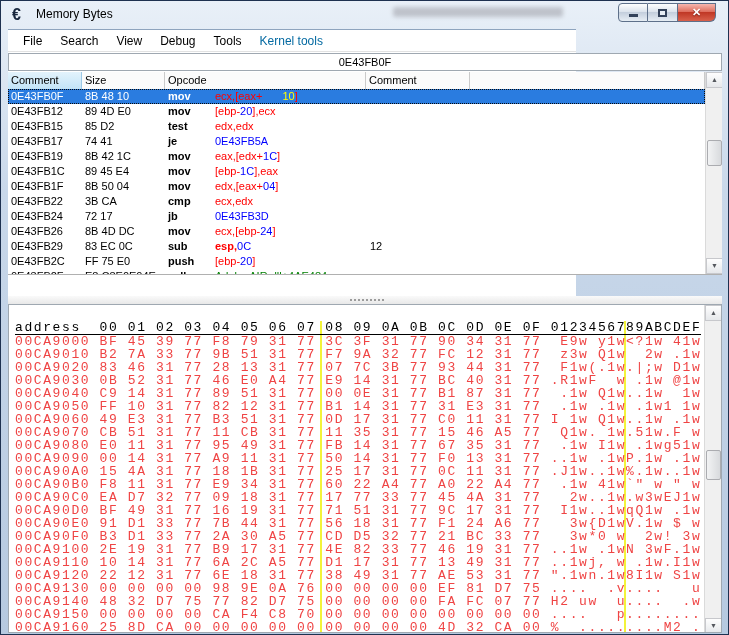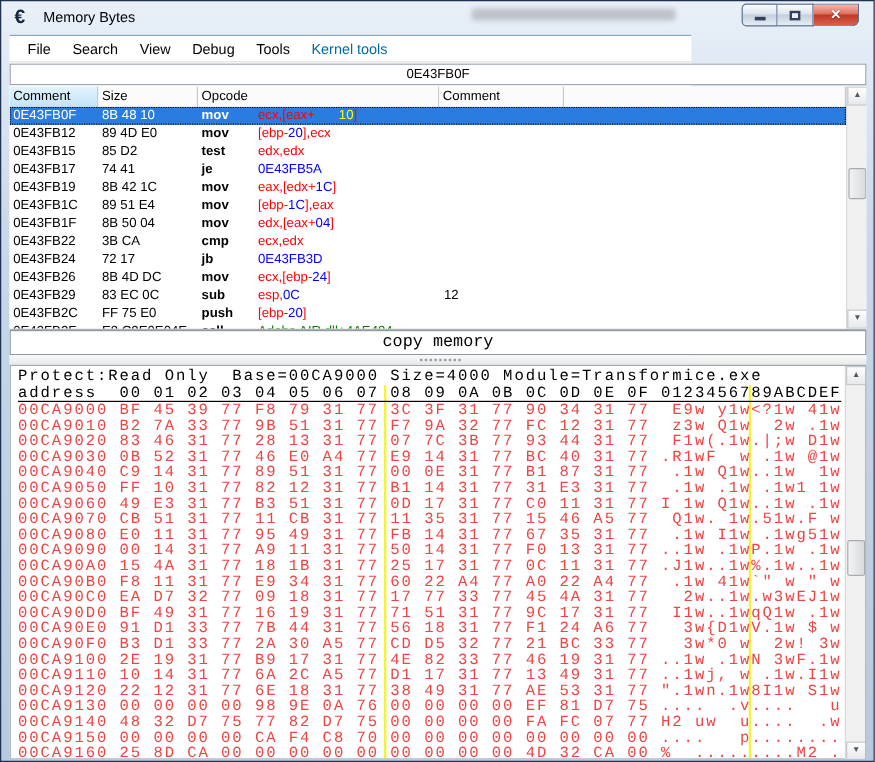--- a/index.html
+++ b/index.html
@@ -104,45 +104,43 @@
           <div class="hcell" style="width: 201px;">Opcode</div>
           <div class="hcell" style="width: 104px;">Comment</div>
           <div class="hcell" style="width: 235px;"></div>
         </div>
       <div id="disasm-rows">
           <div class="drow sel"><span class="c-addr">0E43FB0F</span><span class="c-bytes">8B 48 10</span><span class="c-mn">mov</span><span class="c-op"><span style="position: static; color: rgb(255, 0, 0);">ecx,[eax+</span><span style="position: static; color: rgb(255, 255, 0); margin-left: 20px;">10</span><span style="position: static; color: rgb(255, 0, 0);">]</span></span></div>
           <div class="drow"><span class="c-addr">0E43FB12</span><span class="c-bytes">89 4D E0</span><span class="c-mn">mov</span><span class="c-op"><span style="position: static; color: rgb(255, 0, 0);">[ebp-</span><span style="position: static; color: rgb(0, 0, 255);">20</span><span style="position: static; color: rgb(255, 0, 0);">],ecx</span></span></div>
           <div class="drow"><span class="c-addr">0E43FB15</span><span class="c-bytes">85 D2</span><span class="c-mn">test</span><span class="c-op"><span style="position: static; color: rgb(255, 0, 0);">edx,edx</span></span></div>
           <div class="drow"><span class="c-addr">0E43FB17</span><span class="c-bytes">74 41</span><span class="c-mn">je</span><span class="c-op"><span style="position: static; color: rgb(0, 0, 255);">0E43FB5A</span></span></div>
           <div class="drow"><span class="c-addr">0E43FB19</span><span class="c-bytes">8B 42 1C</span><span class="c-mn">mov</span><span class="c-op"><span style="position: static; color: rgb(255, 0, 0);">eax,[edx+</span><span style="position: static; color: rgb(0, 0, 255);">1C</span><span style="position: static; color: rgb(255, 0, 0);">]</span></span></div>
-          <div class="drow"><span class="c-addr">0E43FB1C</span><span class="c-bytes">89 51 E4</span><span class="c-mn">mov</span><span class="c-op"><span style="position: static; color: rgb(255, 0, 0);">[ebp-</span><span style="position: static; color: rgb(0, 0, 255);">1C</span><span style="position: static; color: rgb(255, 0, 0);">],eax</span></span></div>
+          <div class="drow"><span class="c-addr">0E43FB1C</span><span class="c-bytes">89 45 E4</span><span class="c-mn">mov</span><span class="c-op"><span style="position: static; color: rgb(255, 0, 0);">[ebp-</span><span style="position: static; color: rgb(0, 0, 255);">1C</span><span style="position: static; color: rgb(255, 0, 0);">],eax</span></span></div>
           <div class="drow"><span class="c-addr">0E43FB1F</span><span class="c-bytes">8B 50 04</span><span class="c-mn">mov</span><span class="c-op"><span style="position: static; color: rgb(255, 0, 0);">edx,[eax+</span><span style="position: static; color: rgb(0, 0, 255);">04</span><span style="position: static; color: rgb(255, 0, 0);">]</span></span></div>
           <div class="drow"><span class="c-addr">0E43FB22</span><span class="c-bytes">3B CA</span><span class="c-mn">cmp</span><span class="c-op"><span style="position: static; color: rgb(255, 0, 0);">ecx,edx</span></span></div>
           <div class="drow"><span class="c-addr">0E43FB24</span><span class="c-bytes">72 17</span><span class="c-mn">jb</span><span class="c-op"><span style="position: static; color: rgb(0, 0, 255);">0E43FB3D</span></span></div>
           <div class="drow"><span class="c-addr">0E43FB26</span><span class="c-bytes">8B 4D DC</span><span class="c-mn">mov</span><span class="c-op"><span style="position: static; color: rgb(255, 0, 0);">ecx,[ebp-</span><span style="position: static; color: rgb(0, 0, 255); text-align: center;">24</span><span style="position: static; color: rgb(255, 0, 0);">]</span></span></div>
-          <div class="drow"><span class="c-addr">0E43FB29</span><span class="c-bytes">83 EC 0C</span><span class="c-mn">sub</span><span class="c-op"><span style="position: static; color: rgb(255, 0, 0);">esp,</span><span style="position: static; color: rgb(0, 0, 255);">0C</span></span><span class="c-cm">12</span></div>
+          <div class="drow"><span class="c-addr">0E43FB29</span><span class="c-bytes">83 EC 0C</span><span class="c-mn">sub</span><span class="c-op"><span style="position: static; color: rgb(255, 0, 0); font-weight: bold;">esp,</span><span style="position: static; color: rgb(0, 0, 255);">0C</span></span><span class="c-cm">12</span></div>
           <div class="drow"><span class="c-addr">0E43FB2C</span><span class="c-bytes">FF 75 E0</span><span class="c-mn">push</span><span class="c-op"><span style="position: static; color: rgb(255, 0, 0);">[ebp-</span><span style="position: static; color: rgb(0, 0, 255);">20</span><span style="position: static; color: rgb(255, 0, 0);">]</span></span></div>
           <div class="drow"><span class="c-addr">0E43FB2F</span><span class="c-bytes">E8 C8E0E04E</span><span class="c-mn">call</span><span class="c-op"><span style="position: static; color: rgb(0, 128, 0);">Adobe AIR.dll+4AE484</span></span></div>
         </div>
       <div class="vscroll" id="disasm-scroll">
         <div class="sarrow" style="top:0;">▲</div>
         <div class="sthumb" style="top:68px;height:26px;"></div>
         <div class="sarrow" style="bottom:0;">▼</div>
       </div>
     </div>
 
-    <div id="copy-btn">copy memory</div>
     <div id="splitter">
         <div class="grip"></div>
       </div>
 
     <div id="dump">
       <div class="ysep" id="ysep1"></div>
       <div class="ysep" id="ysep2"></div>
-      <div id="dump-info" class="mono">Protect:Read Only  Base=00CA9000 Size=4000 Module=Transformice.exe</div>
       <div id="dump-colhead" class="mono">address  00 01 02 03 04 05 06 07 08 09 0A 0B 0C 0D 0E 0F 0123456789ABCDEF</div>
       <div id="dump-rows" class="mono"><div class="mrow">00CA9000 BF 45 39 77 F8 79 31 77 3C 3F 31 77 90 34 31 77  E9w y1w&lt;?1w 41w</div><div class="mrow">00CA9010 B2 7A 33 77 9B 51 31 77 F7 9A 32 77 FC 12 31 77  z3w Q1w  2w .1w</div><div class="mrow">00CA9020 83 46 31 77 28 13 31 77 07 7C 3B 77 93 44 31 77  F1w(.1w.|;w D1w</div><div class="mrow">00CA9030 0B 52 31 77 46 E0 A4 77 E9 14 31 77 BC 40 31 77 .R1wF  w .1w @1w</div><div class="mrow">00CA9040 C9 14 31 77 89 51 31 77 00 0E 31 77 B1 87 31 77  .1w Q1w..1w  1w</div><div class="mrow">00CA9050 FF 10 31 77 82 12 31 77 B1 14 31 77 31 E3 31 77  .1w .1w .1w1 1w</div><div class="mrow">00CA9060 49 E3 31 77 B3 51 31 77 0D 17 31 77 C0 11 31 77 I 1w Q1w..1w .1w</div><div class="mrow">00CA9070 CB 51 31 77 11 CB 31 77 11 35 31 77 15 46 A5 77  Q1w. 1w.51w.F w</div><div class="mrow">00CA9080 E0 11 31 77 95 49 31 77 FB 14 31 77 67 35 31 77  .1w I1w .1wg51w</div><div class="mrow">00CA9090 00 14 31 77 A9 11 31 77 50 14 31 77 F0 13 31 77 ..1w .1wP.1w .1w</div><div class="mrow">00CA90A0 15 4A 31 77 18 1B 31 77 25 17 31 77 0C 11 31 77 .J1w..1w%.1w..1w</div><div class="mrow">00CA90B0 F8 11 31 77 E9 34 31 77 60 22 A4 77 A0 22 A4 77  .1w 41w`" w " w</div><div class="mrow">00CA90C0 EA D7 32 77 09 18 31 77 17 77 33 77 45 4A 31 77   2w..1w.w3wEJ1w</div><div class="mrow">00CA90D0 BF 49 31 77 16 19 31 77 71 51 31 77 9C 17 31 77  I1w..1wqQ1w .1w</div><div class="mrow">00CA90E0 91 D1 33 77 7B 44 31 77 56 18 31 77 F1 24 A6 77   3w{D1wV.1w $ w</div><div class="mrow">00CA90F0 B3 D1 33 77 2A 30 A5 77 CD D5 32 77 21 BC 33 77   3w*0 w  2w! 3w</div><div class="mrow">00CA9100 2E 19 31 77 B9 17 31 77 4E 82 33 77 46 19 31 77 ..1w .1wN 3wF.1w</div><div class="mrow">00CA9110 10 14 31 77 6A 2C A5 77 D1 17 31 77 13 49 31 77 ..1wj, w .1w.I1w</div><div class="mrow">00CA9120 22 12 31 77 6E 18 31 77 38 49 31 77 AE 53 31 77 ".1wn.1w8I1w S1w</div><div class="mrow">00CA9130 00 00 00 00 98 9E 0A 76 00 00 00 00 EF 81 D7 75 ....  .v....   u</div><div class="mrow">00CA9140 48 32 D7 75 77 82 D7 75 00 00 00 00 FA FC 07 77 H2 uw  u....  .w</div><div class="mrow">00CA9150 00 00 00 00 CA F4 C8 70 00 00 00 00 00 00 00 00 ....   p........</div><div class="mrow">00CA9160 25 8D CA 00 00 00 00 00 00 00 00 00 4D 32 CA 00 %  .........M2 .</div></div>
       <div class="vscroll" id="dump-scroll">
         <div class="sarrow" style="top:0;">▲</div>
         <div class="sthumb" style="top:145px;height:30px;"></div>
         <div class="sarrow" style="bottom:0;">▼</div>
       </div>
     </div>
   </div>
 </div>

